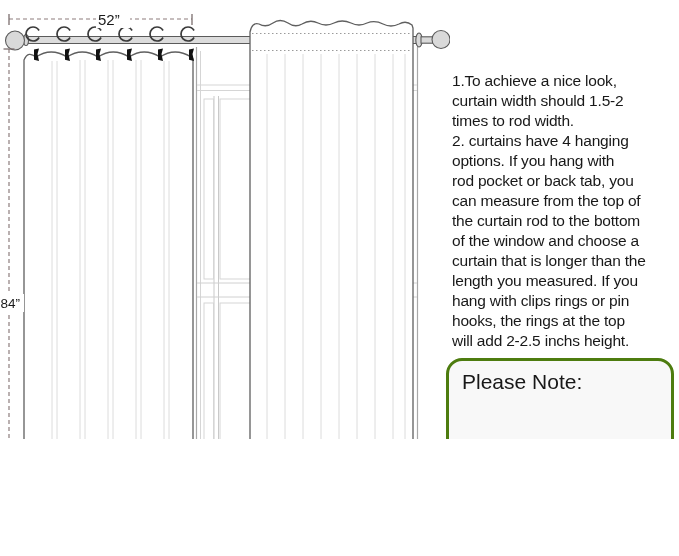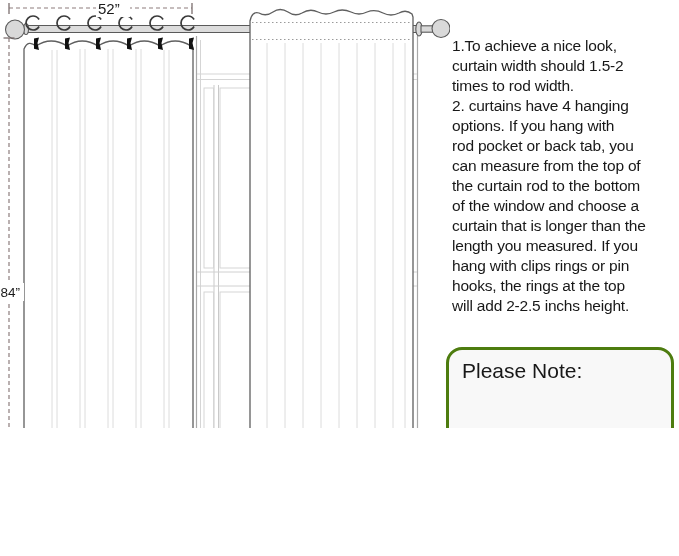--- a/index.html
+++ b/index.html
@@ -1,26 +1,26 @@
 <!DOCTYPE html>
 <html><head>
 <meta charset="utf-8">
 <style>
   html,body{margin:0;padding:0;background:#fff;}
   .stage{
     position:relative;width:679px;height:428px;background:#fff;overflow:hidden;
-    font-family:"Liberation Sans", sans-serif;color:#1c1c1c;
+    font-family:"Liberation Sans", sans-serif;color:#1c1c1c;margin-top:11px;
   }
   .stage svg{position:absolute;left:0;top:0;}
   .suggestion-title{
     position:absolute;left:452px;top:12px;font-size:24px;letter-spacing:1px;
     color:#181818;white-space:pre;
   }
   .suggestion-body{
-    position:absolute;left:452px;top:36px;font-size:15.5px;line-height:20px;
+    position:absolute;left:452px;top:60px;font-size:15.5px;line-height:20px;
     letter-spacing:-0.2px;color:#181818;white-space:pre;
   }
   .note-box{
     position:absolute;left:446px;top:347px;width:228px;height:200px;
     background:#f8f8f8;border:3px solid #4d7c0f;border-radius:16px;
     box-sizing:border-box;padding:9px 10px 6px 13px;
   }
   .note-title{font-size:21px;color:#181818;margin:0 0 5px 0;white-space:pre;}
   .note-body{font-size:16px;line-height:23px;letter-spacing:-0.2px;color:#181818;white-space:pre;}
   text{font-family:"Liberation Sans", sans-serif;}

